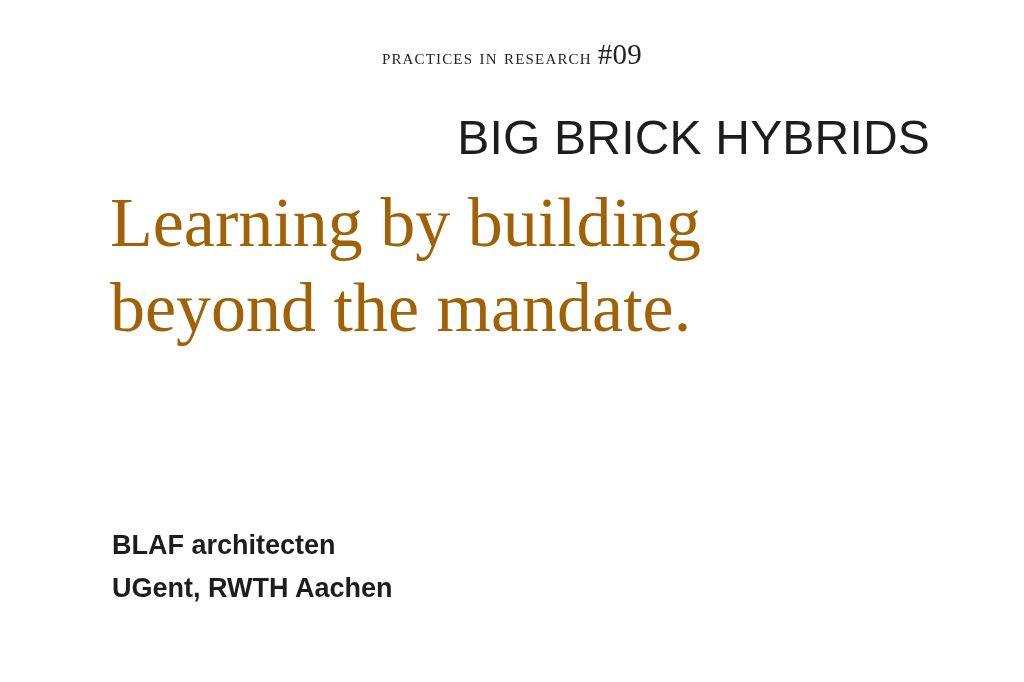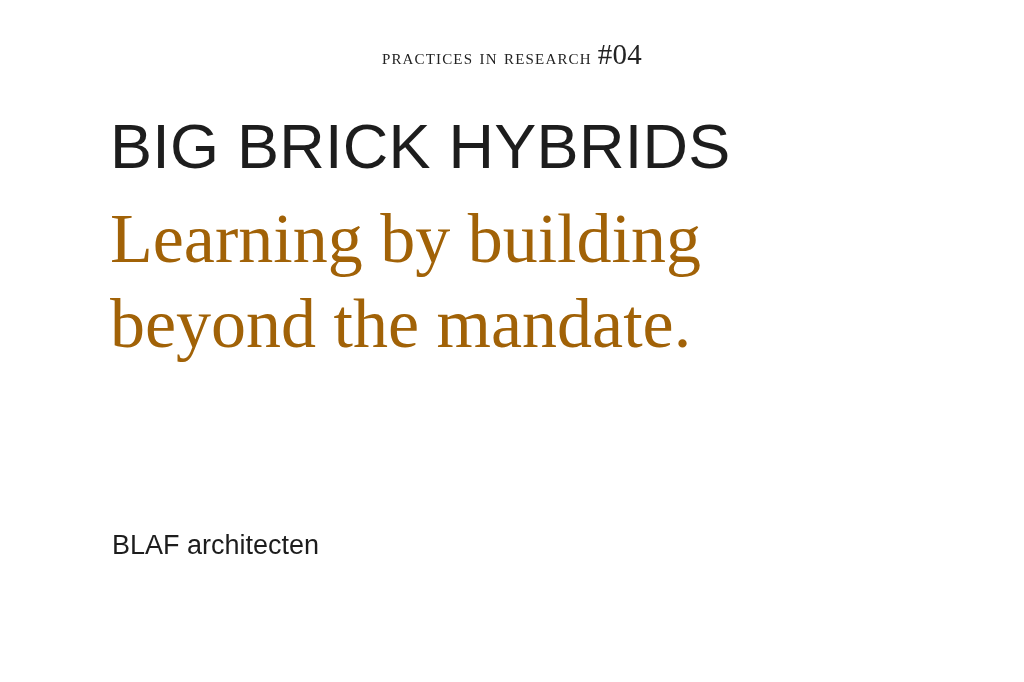--- a/index.html
+++ b/index.html
@@ -48,27 +48,28 @@
 
   
   .title-block {
     position: absolute;
     left: 110px;
     top: 112px;
     width: 820px;
   }
   .main-title {
     font-family: "Liberation Sans", sans-serif;
-    font-size: 63px;
+    font-size: 48px;
     font-weight: 400;
     line-height: 1.08;
     letter-spacing: 0.004em;
     color: #1d1d1d;
     margin: 0;
     white-space: nowrap;
+    text-align: right;
   }
   .subtitle {
     font-family: "Liberation Serif", serif;
     font-size: 70px;
     font-weight: 400;
     line-height: 1.22;
     color: #a16207;
     margin: 16px 0 0 0;
     max-width: 700px;
   }
@@ -85,39 +86,40 @@
     font-weight: 400;
     line-height: 1.25;
     color: #1d1d1d;
     margin: 0;
   }
   .affiliations {
     margin-top: 32px;
   }
   .affiliation-line {
     font-size: 27px;
-    font-weight: 400;
+    font-weight: 700;
     line-height: 1.58;
     color: #1d1d1d;
     margin: 0;
   }
 </style>
 </head>
 <body>
 
 <div class="slide">
 
   <div class="kicker">
-    <span class="kicker-label">Practices in Research</span><span class="kicker-number">#04</span>
+    <span class="kicker-label">Practices in Research</span><span class="kicker-number">#09</span>
   </div>
 
   <div class="title-block">
     <h1 class="main-title">BIG BRICK HYBRIDS</h1>
     <h2 class="subtitle">Learning by building beyond the mandate.</h2>
   </div>
 
   <div class="credits">
     <div class="affiliations">
       <p class="affiliation-line">BLAF architecten</p>
+      <p class="affiliation-line">UGent, RWTH Aachen</p>
     </div>
   </div>
 
 </div>
 
 </body></html>

